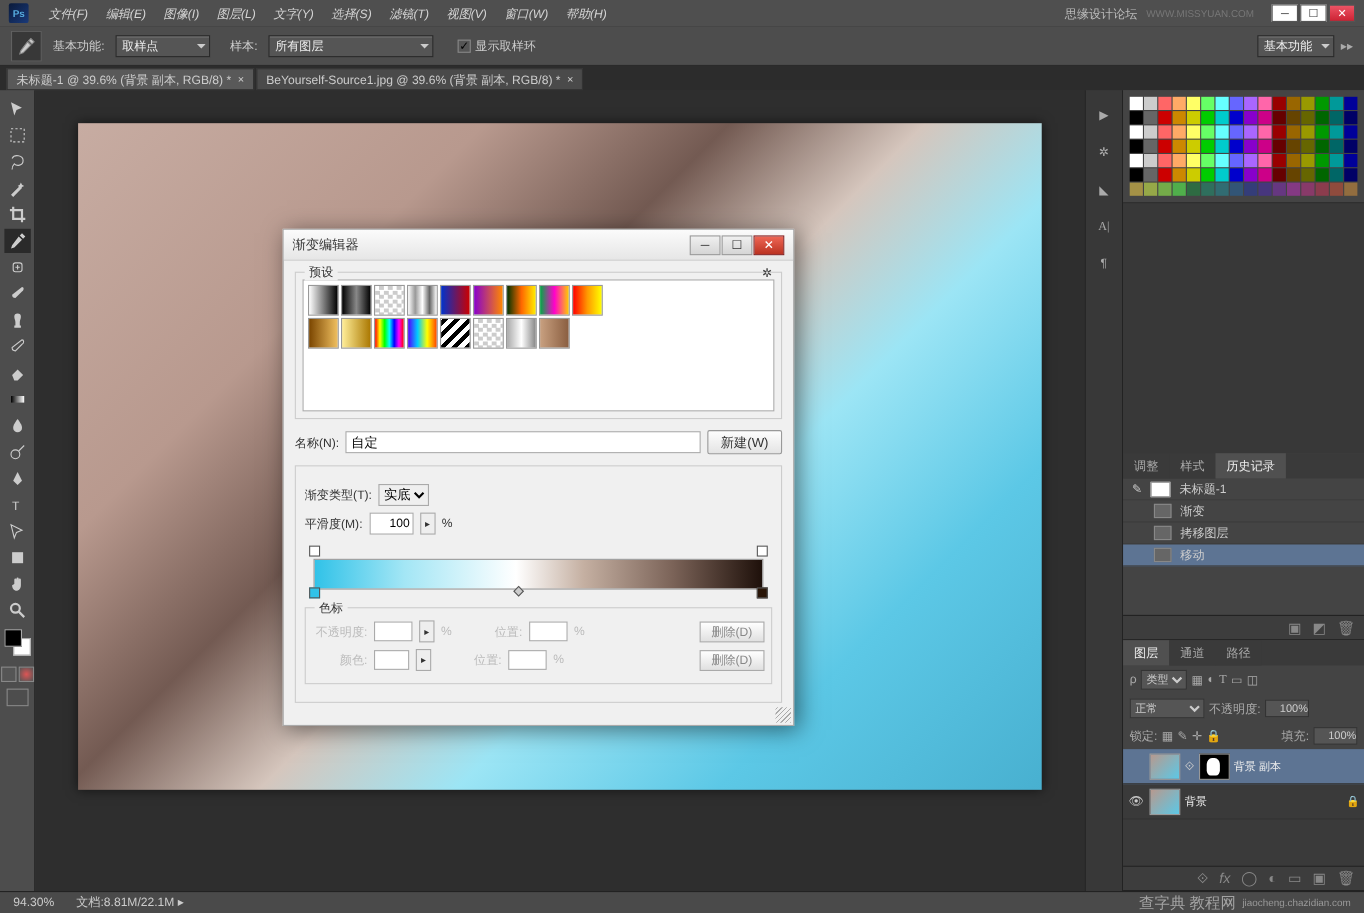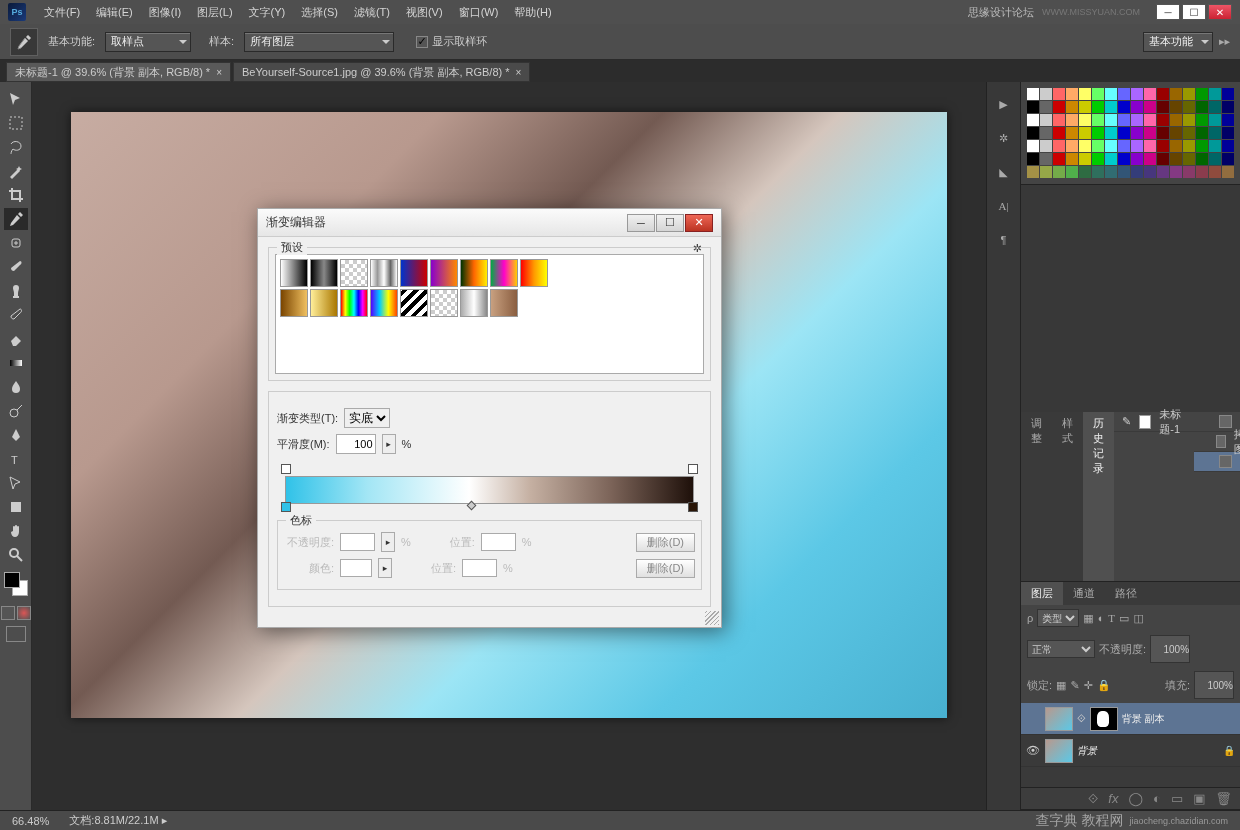--- a/index.html
+++ b/index.html
@@ -1,21 +1,21 @@
 <!DOCTYPE html>
 <html><head>
 <meta charset="utf-8">
 <style>
 * { margin: 0; padding: 0; box-sizing: border-box; font-family: "Microsoft YaHei", "SimSun", Arial, sans-serif; font-size: 11px; }
 body { background: #353535; width: 1240px; height: 830px; overflow: hidden; color: #c8c8c8; }
 
 
 .menubar { height: 24px; background: #4f4f4f; display: flex; align-items: center; padding: 0 8px; }
 .app-icon { width: 18px; height: 18px; background: linear-gradient(135deg, #0a1a3a, #1a3a7a); border-radius: 2px; margin-right: 10px; display: flex; align-items: center; justify-content: center; color: #5ad; font-weight: bold; font-size: 9px; }
-.menubar .menu-item { padding: 0 8px; color: #d5d5d5; cursor: pointer; }
+.menubar .menu-item { padding: 0 8px; color: #d5d5d5; cursor: pointer; font-style: italic; }
 .menubar-right { margin-left: auto; display: flex; align-items: center; gap: 8px; }
 .window-controls { display: flex; gap: 2px; margin-left: 8px; }
 .wc { width: 24px; height: 16px; background: #fff; border: 1px solid #555; display: flex; align-items: center; justify-content: center; font-size: 10px; cursor: pointer; color: #333; }
 .wc.close { background: linear-gradient(#e56, #c23); color: #fff; }
 
 
 .options-bar { height: 36px; background: #4d4d4d; border-bottom: 1px solid #2a2a2a; display: flex; align-items: center; padding: 0 10px; gap: 10px; }
 .tool-icon-box { width: 28px; height: 28px; background: #383838; border: 1px solid #606060; display: flex; align-items: center; justify-content: center; }
 .eyedrop-svg { width: 16px; height: 16px; }
 .opts-label { color: #ccc; font-size: 11px; }
@@ -61,21 +61,21 @@
 .history-list { background: #444; }
 .hist-item { display: flex; align-items: center; height: 20px; padding: 0 8px; gap: 8px; color: #ccc; border-bottom: 1px solid #3a3a3a; cursor: pointer; }
 .hist-item.sel { background: #5d7493; }
 .hist-icon { width: 16px; height: 13px; background: #666; border: 1px solid #888; }
 .panel-footer { height: 22px; background: #3d3d3d; border-top: 1px solid #222; display: flex; align-items: center; justify-content: flex-end; gap: 10px; padding: 0 8px; }
 .panel-footer span { color: #888; font-size: 13px; cursor: pointer; }
 
 .layers-panel { flex: 1; display: flex; flex-direction: column; }
 .layers-opts { padding: 4px 6px; display: flex; align-items: center; gap: 4px; color: #aaa; }
 .layers-opts select { background: #555; border: 1px solid #333; color: #ccc; height: 18px; font-size: 10px; }
-.layers-opts input { background: #555; border: 1px solid #333; color: #ccc; width: 40px; height: 28px; font-size: 10px; text-align: right; }
+.layers-opts input { background: #555; border: 1px solid #333; color: #ccc; width: 40px; height: 16px; font-size: 10px; text-align: right; }
 .layers-list { flex: 1; background: #3a3a3a; }
 .layer-row { display: flex; align-items: center; height: 32px; padding: 0 4px; border-bottom: 1px solid #333; gap: 4px; cursor: pointer; }
 .layer-row.sel { background: #5d7493; }
 .eye { width: 16px; text-align: center; color: #ccc; }
 .layer-thumb { width: 28px; height: 24px; background: #ccc; border: 1px solid #999; }
 .layer-name { color: #eee; font-size: 10px; flex: 1; }
 .lock-icon { color: #aaa; font-size: 10px; }
 
 
 .status-bar { height: 20px; background: #4a4a4a; display: flex; align-items: center; padding: 0 12px; gap: 20px; color: #ccc; font-size: 10px; border-top: 1px solid #222; }
@@ -359,20 +359,25 @@
                   <div class="preset" style="background: linear-gradient(90deg, rgb(255, 0, 0), rgb(255, 255, 0), rgb(0, 255, 0), rgb(0, 255, 255), rgb(0, 0, 255), rgb(255, 0, 255), rgb(255, 0, 0)) 0% 0% / auto;"></div>
                   <div class="preset" style="background: linear-gradient(90deg, rgb(85, 0, 255), rgb(0, 204, 255), rgb(255, 255, 0), rgb(255, 68, 0)) 0% 0% / auto;"></div>
                   <div class="preset" style="background: repeating-linear-gradient(-45deg, rgb(0, 0, 0) 0px, rgb(0, 0, 0) 4px, rgb(255, 255, 255) 4px, rgb(255, 255, 255) 8px) 0% 0% / auto;"></div>
                   <div class="preset" style="background: repeating-conic-gradient(rgb(204, 204, 204) 0%, rgb(204, 204, 204) 25%, rgb(255, 255, 255) 0%, rgb(255, 255, 255) 50%) 0% 0% / 8px 8px;"></div>
                   <div class="preset" style="background: linear-gradient(90deg, rgb(170, 170, 170), rgb(255, 255, 255), rgb(136, 136, 136)) 0% 0% / auto;"></div>
                   <div class="preset" style="background: linear-gradient(90deg, rgb(200, 160, 128), rgb(138, 94, 64)) 0% 0% / auto;"></div>
                 </div>
             </div>
           </div>
 
+          <div class="name-row" style="margin:10px 0">
+            <span>名称(N):</span>
+            <input value="自定" style="">
+            <div class="dlg-btn" style="width:68px">新建(W)</div>
+          </div>
 
           <div class="fieldset" style="padding:10px 8px 6px">
             <div class="gtype-row">
               <span>渐变类型(T):</span>
               <select><option>实底</option></select>
             </div>
             <div class="gtype-row">
               <span>平滑度(M):</span>
               <input class="num-input" value="100" style="">
               <div class="tri-btn">▸</div>
@@ -542,21 +547,21 @@
           <div class="sw" style="background: rgb(132, 57, 131);"></div>
           <div class="sw" style="background: rgb(136, 58, 105);"></div>
           <div class="sw" style="background: rgb(139, 60, 77);"></div>
           <div class="sw" style="background: rgb(143, 75, 61);"></div>
           <div class="sw" style="background: rgb(146, 109, 63);"></div>
         </div>
     </div>
 
     <div style="flex:1;background:#383838"></div>
 
-    <div class="panel-group" style="height:170px;display:flex;flex-direction:row">
+    <div class="panel-group" style="height:170px;display:flex;flex-direction:column">
       <div class="panel-tabs">
         <div class="ptab">调整</div>
         <div class="ptab">样式</div>
         <div class="ptab active">历史记录</div>
       </div>
       <div class="hist-item">
         <span>✎</span>
         <div style="width:18px;height:14px;background:#fff;border:1px solid #999"></div>
         <span>未标题-1</span>
       </div>
@@ -619,37 +624,37 @@
           <div class="layer-thumb" style="background:linear-gradient(135deg,#b8998e,#5cc8e6)"></div>
           <span style="color:#ccc">⟐</span>
           <div class="layer-thumb" style="background:#000;position:relative">
               <div style="position:absolute;left:6px;top:3px;width:12px;height:16px;background:#fff;border-radius:40% 40% 30% 30%"></div>
             </div>
           <span class="layer-name">背景 副本</span>
         </div>
         <div class="layer-row">
           <span class="eye">👁</span>
           <div class="layer-thumb" style="background:linear-gradient(135deg,#b8998e,#5cc8e6)"></div>
-          <span class="layer-name" style="font-style:italic">背景</span>
+          <span class="layer-name" style="">背景</span>
           <span class="lock-icon">🔒</span>
         </div>
       </div>
       <div class="panel-footer">
         <span>⟐</span>
         <span style="font-style:italic">fx</span>
         <span>◯</span>
         <span>◐</span>
         <span>▭</span>
         <span>▣</span>
         <span>🗑</span>
       </div>
     </div>
   </div>
 </div>
 
 <div class="status-bar">
-  <span>66.48%</span>
+  <span>94.30%</span>
   <span><span>文档:</span><span>8.81M/22.1M</span> ▸</span>
   <div class="attribution">
     <span style="color:#a3a3a3;font-size:14px">查字典 教程网</span>
     <span style="font-size:9px">jiaocheng.chazidian.com</span>
   </div>
 </div>
 
 </body></html>

